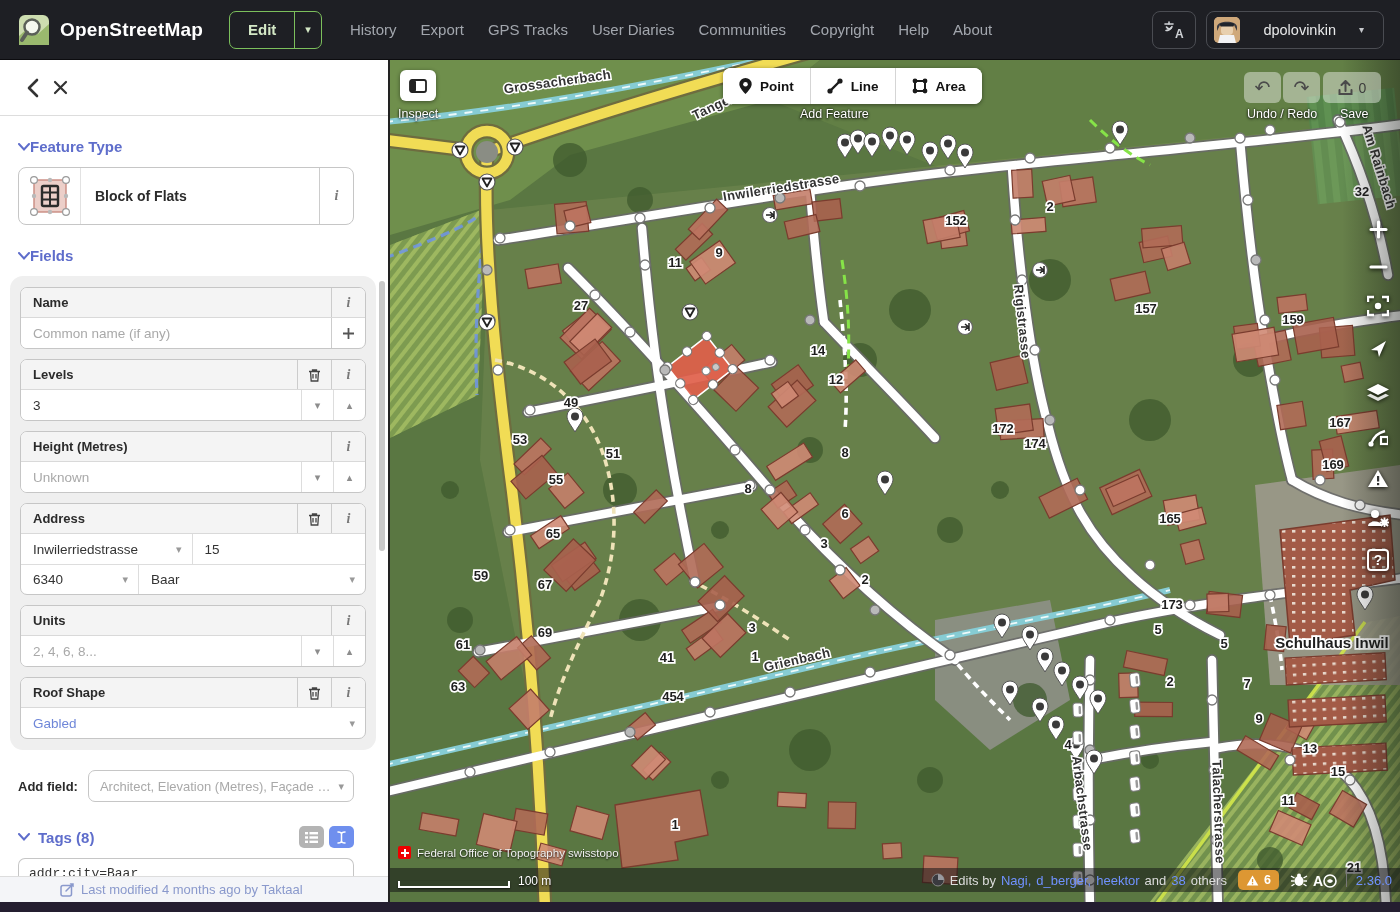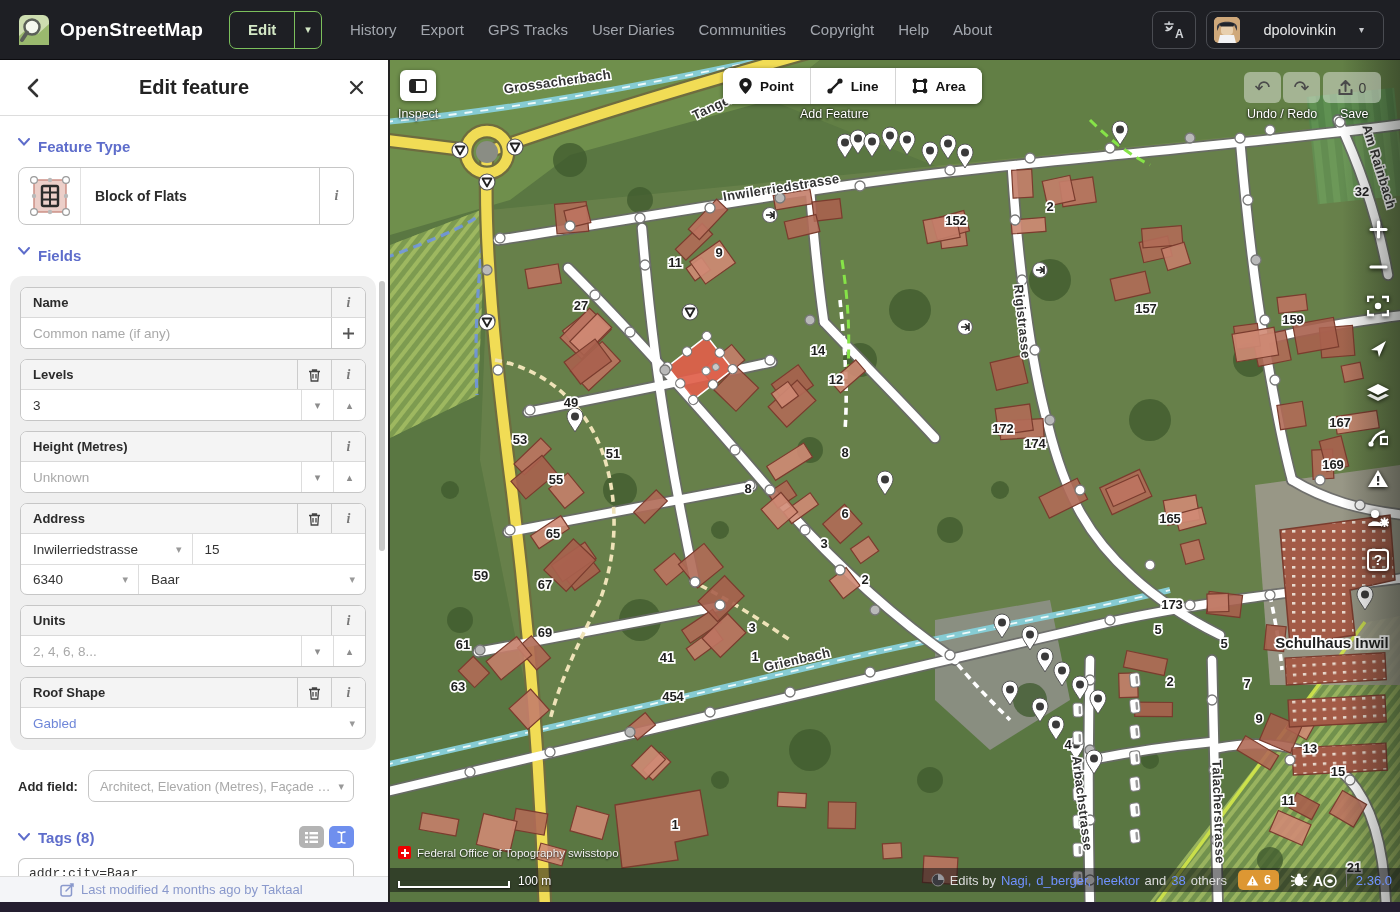--- a/index.html
+++ b/index.html
@@ -21,21 +21,21 @@
   .avatar{width:26px;height:26px;border-radius:5px;overflow:hidden;background:#d8b98e}
   .user-name{color:#e8e9ea;font-size:14.5px}
   .user-caret{color:#c6c8cc;font-size:10px}
 
   
   .sidebar{position:absolute;left:0;top:60px;width:390px;height:842px;background:#fff;z-index:40;border-right:2px solid #222;overflow:hidden}
   .sb-header{height:56px;display:flex;align-items:center;border-bottom:1px solid #ddd;padding:0 18px}
   .sb-title{flex:1;text-align:center;font-size:20px;font-weight:700;color:#222}
   .icon-btn{background:none;border:none;cursor:pointer;display:flex;align-items:center;justify-content:center;width:28px;height:28px}
   .sb-body{position:relative;height:760px;overflow:hidden;padding:0 0 0 0}
-  .section-head{display:flex;align-items:flex-start;gap:8px;margin:22px 18px 12px 18px;color:#5e6dcb;font-size:15px;font-weight:700}
+  .section-head{display:flex;align-items:center;margin:22px 18px 12px 18px;color:#5e6dcb;font-size:15px;font-weight:700}
   .preset-card{display:flex;align-items:stretch;border:1px solid #c6c6c6;border-radius:8px;margin:0 34px 0 18px;background:#fff;min-height:58px}
   .preset-icon{width:62px;display:flex;align-items:center;justify-content:center;border-right:1px solid #e2e2e2}
   .preset-label{flex:1;display:flex;align-items:center;padding-left:14px;font-size:14px;font-weight:700;color:#2b2b2b}
   .cell{width:34px;display:flex;align-items:center;justify-content:center;border-left:1px solid #ccc;cursor:pointer;background:transparent}
   .i-glyph{font-family:"Liberation Serif",serif;font-style:italic;font-weight:700;font-size:14px;color:#777}
   .fields-wrap{background:#efefef;border-radius:13px;margin:0 12px 0 10px;padding:11px 10px}
   .field-card{border:1px solid #c6c6c6;border-radius:7px;background:#fff;overflow:hidden;margin-bottom:10px}
   .field-card:last-child{margin-bottom:0}
   .fc-head{display:flex;align-items:stretch;background:#f4f4f4;border-bottom:1px solid #d9d9d9;height:30px}
   .fc-label{flex:1;display:flex;align-items:center;padding-left:12px;font-size:13px;font-weight:700;color:#2b2b2b}
@@ -148,21 +148,20 @@
     </div>
   </header>
 
   <aside class="sidebar">
     <div class="sb-header">
       <button class="icon-btn">
         <svg width="13" height="20" viewBox="0 0 13 20">
             <path d="M11 2 L3 10 L11 18" fill="none" stroke="#333" stroke-width="2.6" stroke-linecap="round" stroke-linejoin="round"></path>
           </svg>
       </button>
-      <h2 class="sb-title">Edit feature</h2>
       <button class="icon-btn">
         <svg width="15" height="15" viewBox="0 0 15 15">
             <path d="M2 2 L13 13 M13 2 L2 13" stroke="#333" stroke-width="2.2" stroke-linecap="round"></path>
           </svg>
       </button>
     </div>
 
     <div class="sb-body">
       <div class="section-head">
         <svg width="12" height="8" viewBox="0 0 12 8">

